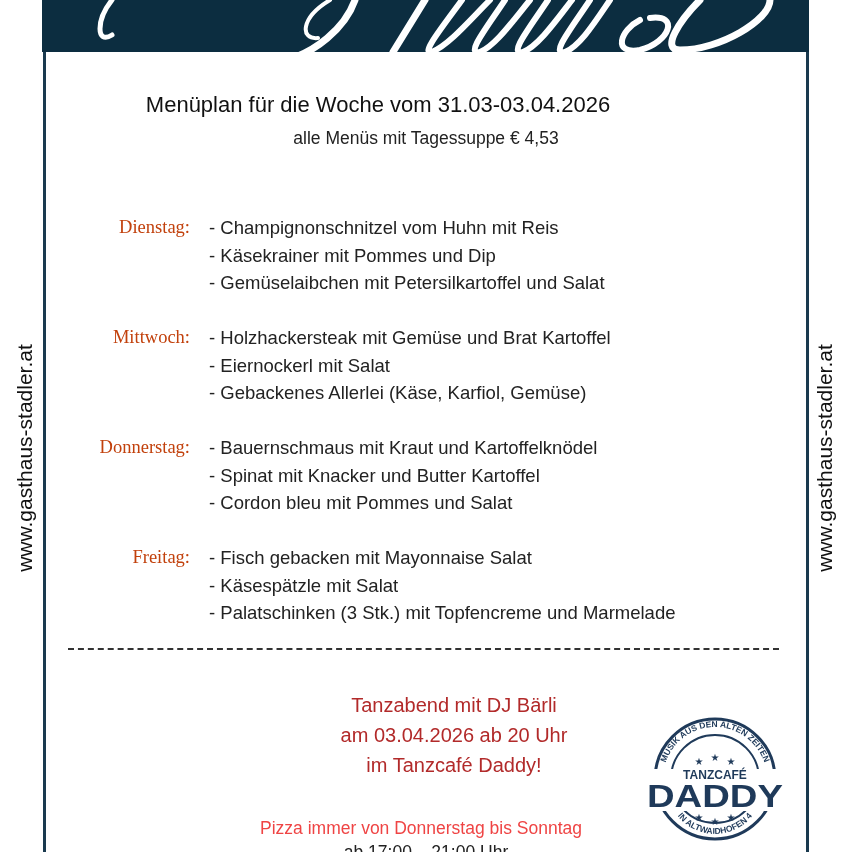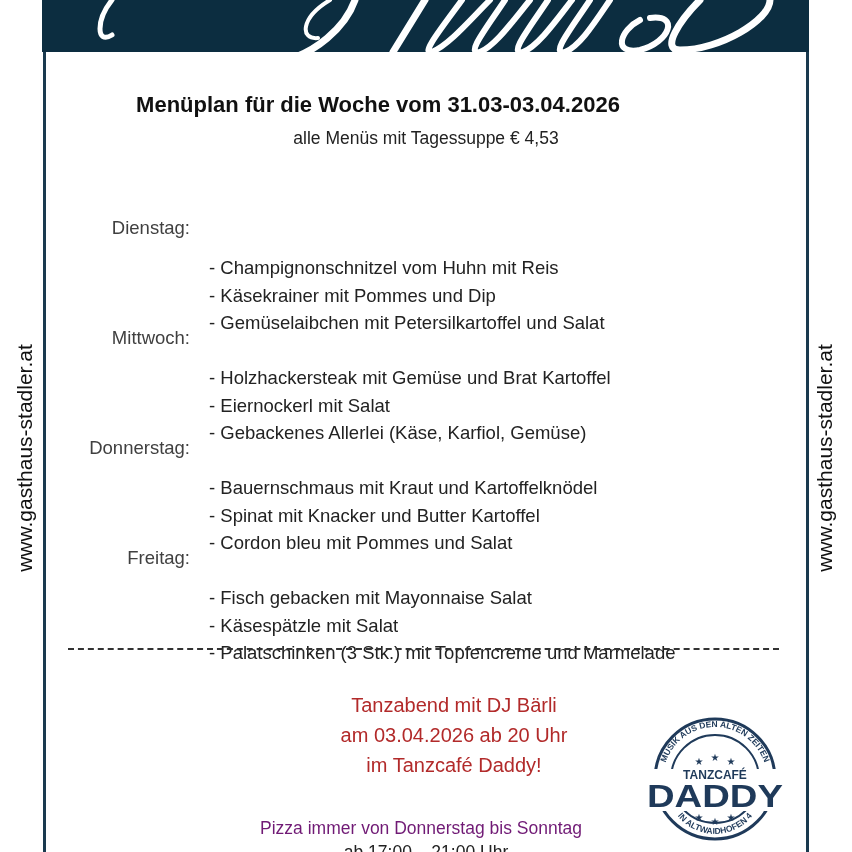--- a/index.html
+++ b/index.html
@@ -21,45 +21,45 @@
     .script-logo { position: absolute; left: 0; top: 0; width: 852px; height: 80px; }
     .side-url {
       position: absolute; font-size: 21px; color: #111; white-space: nowrap;
       transform-origin: center center; transform: rotate(-90deg);
       width: 260px; text-align: center;
     }
     .side-url.left { left: -105px; top: 446px; }
     .side-url.right { left: 695px; top: 446px; }
     .title {
       position: absolute; top: 92px; left: 0; width: 756px; text-align: center;
-      font-weight: bold; font-size: 22px; color: #111;
+      font-weight: normal; font-size: 22px; color: #111;
     }
     .subtitle {
       position: absolute; top: 128px; left: 0; width: 852px; text-align: center;
       font-size: 17.5px; color: #222;
     }
     .menu { position: absolute; left: 0; top: 214px; width: 852px; }
     .day-group { position: relative; height: 110px; }
     .day-label {
-      position: absolute; right: 662px; top: 0; font-size: 18.5px; color: #404040;
-      text-align: left; white-space: nowrap; line-height: 27.5px;
+      position: absolute; right: 662px; top: 0; font-size: 18.5px; color: #c2410c;
+      text-align: left; white-space: nowrap; line-height: 27.5px; font-family: Liberation Serif, serif;
     }
-    .dishes { position: absolute; left: 209px; top: 0; margin-top: 40px; }
+    .dishes { position: absolute; left: 209px; top: 0; }
     .dish { font-size: 18.5px; color: #222; line-height: 27.5px; white-space: nowrap; }
     .dashed {
       position: absolute; left: 68px; top: 648px; width: 711px; height: 0;
       border-top: 2px dashed #333;
     }
     .event {
       position: absolute; top: 690px; left: 0; width: 852px; text-align: center;
       color: #b22a2a; font-size: 20px; line-height: 30px; padding-left: 28px;
     }
     .pizza {
       position: absolute; top: 818px; left: 0; width: 842px; text-align: center;
-      font-size: 17.5px; color: #701a75;
+      font-size: 17.5px; color: #ef4444;
     }
     .pizza-cut {
       position: absolute; top: 845px; left: 0; width: 852px; text-align: center;
       font-size: 17.5px; color: #222; height: 7px; overflow: hidden; line-height: 14px;
     }
     .daddy-logo { position: absolute; left: 641px; top: 713px; width: 148px; height: 132px; }
   </style>
 </head>
 <body>
 

